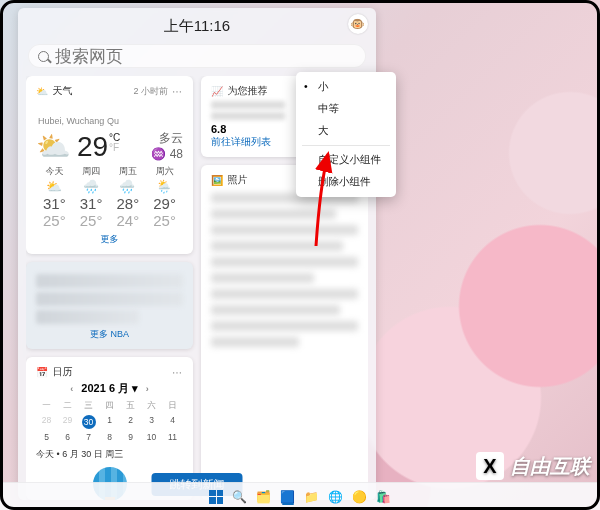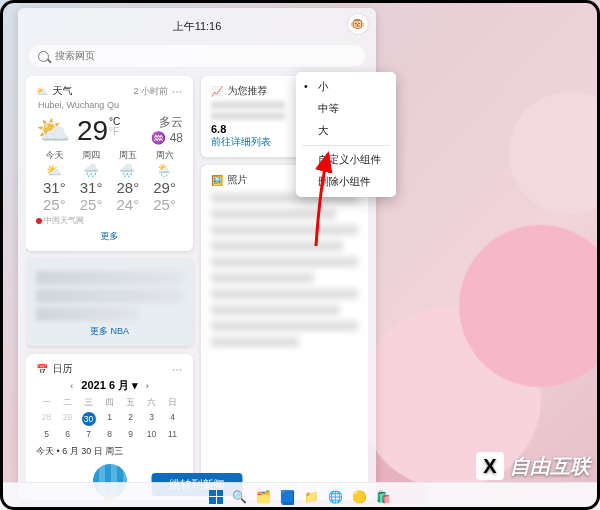--- a/index.html
+++ b/index.html
@@ -17,23 +17,23 @@
 
   
   .panel {
     position:absolute; left:18px; top:8px; width:358px; height:492px;
     background:rgba(245,247,250,.82); backdrop-filter:blur(2px);
     border-radius:6px; box-shadow:0 2px 10px rgba(0,0,0,.15);
     padding:6px 8px 0 8px;
     display:flex; flex-direction:column;
   }
   .panel-header { display:flex; align-items:center; justify-content:center; position:relative; height:24px; }
-  .panel-time { font-size:11px; color:#222; }
+  .panel-time { font-size:15px; color:#222; }
   .avatar { position:absolute; right:0; top:0; width:20px; height:20px; border-radius:50%; background:#fff; display:flex; align-items:center; justify-content:center; font-size:12px; box-shadow:0 0 2px rgba(0,0,0,.2); }
-  .searchbar { margin:6px 2px 8px 2px; height:24px; background:rgba(255,255,255,.7); border-radius:12px; display:flex; align-items:center; padding:0 10px; color:#777; font-size:10px; gap:6px; box-shadow:inset 0 0 0 1px rgba(0,0,0,.05); }
+  .searchbar { margin:6px 2px 8px 2px; height:24px; background:rgba(255,255,255,.7); border-radius:12px; display:flex; align-items:center; padding:0 10px; color:#777; font-size:17px; gap:6px; box-shadow:inset 0 0 0 1px rgba(0,0,0,.05); }
   .search-icon { width:11px; height:11px; border:1.5px solid #777; border-radius:50%; position:relative; }
   .search-icon::after { content:""; position:absolute; width:5px; height:1.5px; background:#777; transform:rotate(45deg); right:-4px; bottom:-1px; }
 
   .columns { flex:1; display:flex; gap:8px; overflow:hidden; }
   .col { flex:1; display:flex; flex-direction:column; gap:8px; }
 
   .card { background:#fff; border-radius:6px; box-shadow:0 1px 4px rgba(0,0,0,.12); padding:8px 10px; position:relative; }
   .card.stub { background:#e8edf2; }
   .card-head { display:flex; align-items:center; font-size:10px; color:#333; gap:4px; }
   .card-head .spacer { flex:1; }
@@ -122,21 +122,21 @@
     <div class="col">
 
       <div class="card">
         <div class="card-head">
           <span>⛅</span>
           <span>天气</span>
           <span class="spacer"></span>
           <span class="sub">2 小时前</span>
           <span class="more-dots">⋯</span>
         </div>
-        <div class="sub" style="margin:2px 0 0 2px">Hubei, Wuchang Qu</div>
+        <div class="sub" style="margin:18px 0 0 2px">Hubei, Wuchang Qu</div>
         <div class="weather-body">
           <span class="wicon">⛅</span>
           <span class="temp">
             <span>29</span>
             <span class="deg"><span>°C</span><br><span style="color:#bbb">°F</span></span>
           </span>
           <span class="cond">
             <span>多云</span><br>
             <span>♒ 48</span>
           </span>
@@ -159,24 +159,20 @@
               <div class="fi">🌧️</div>
               <div class="hi">28°</div>
               <div class="lo">24°</div>
             </div>
             <div class="fday">
               <div>周六</div>
               <div class="fi">🌦️</div>
               <div class="hi">29°</div>
               <div class="lo">25°</div>
             </div>
-          </div>
-        <div class="provider">
-            <span class="red-dot"></span>
-            <span>中国天气网</span>
           </div>
         <div class="card-foot">更多</div>
       </div>
 
       <div class="card stub">
         <div class="nba-line"></div>
         <div class="nba-line"></div>
         <div class="nba-line" style="width:70%"></div>
         <div class="card-foot">更多 NBA</div>
       </div>

